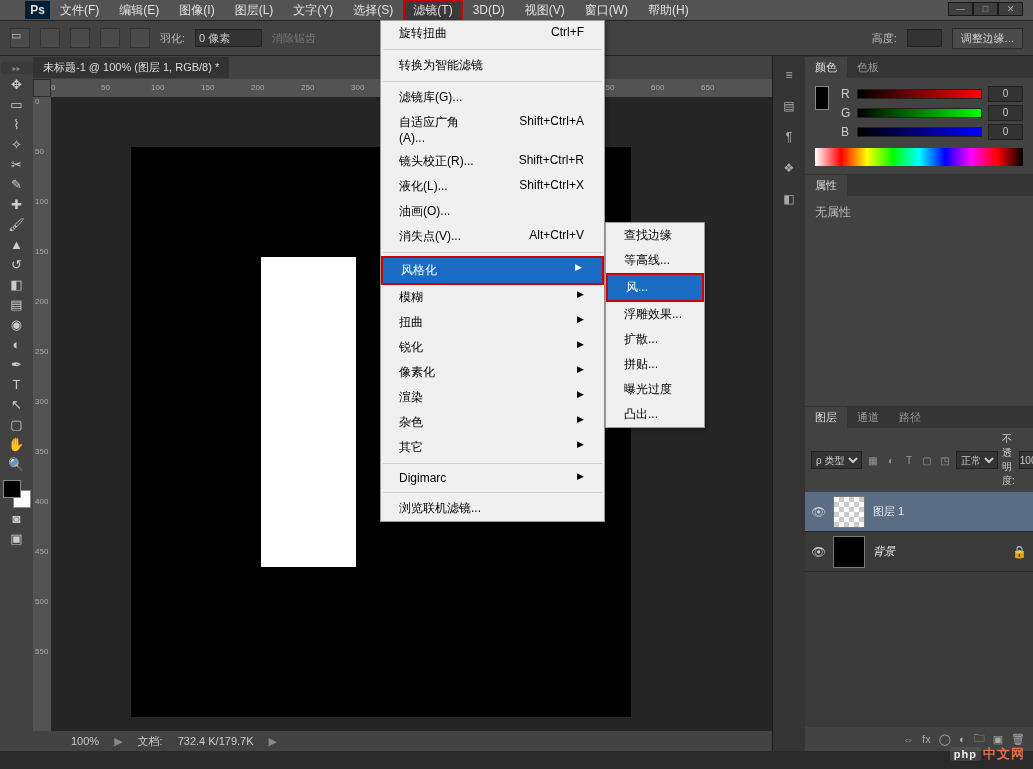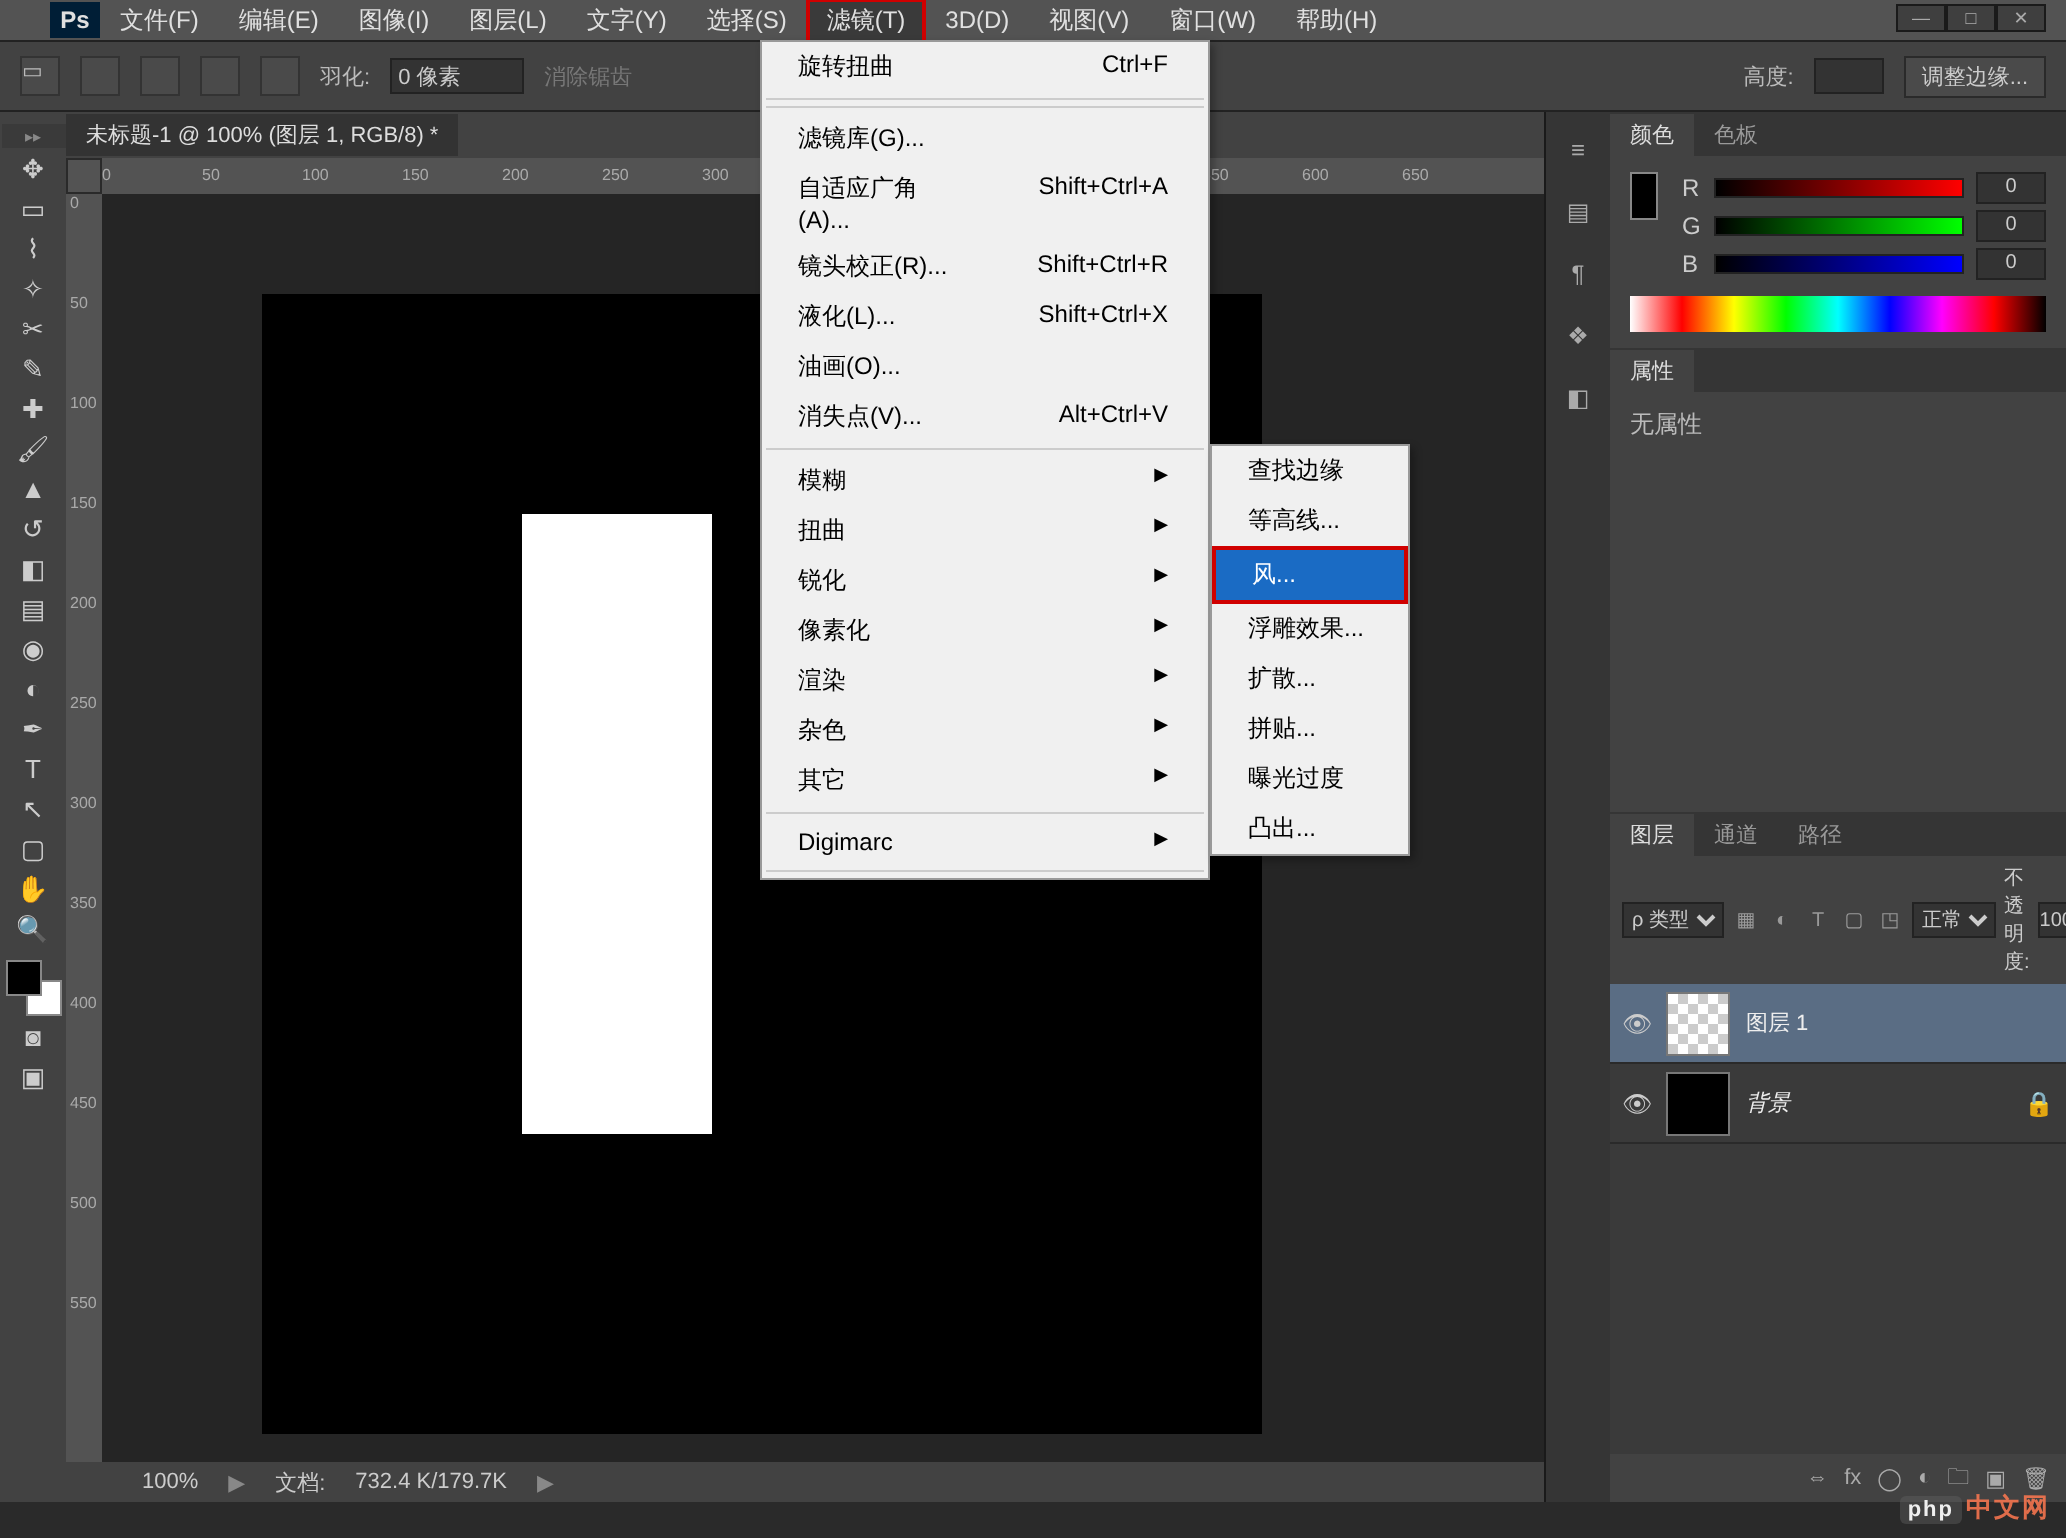--- a/index.html
+++ b/index.html
@@ -285,20 +285,23 @@
     </div>
   </div>
 </div>
 
 <div class="dropdown d1">
   <div class="dd-item">
       <span>旋转扭曲</span>
       <span>Ctrl+F</span>
     </div>
   <div class="dd-sep"></div>
+  <div class="dd-item">
+      <span>转换为智能滤镜</span>
+    </div>
   <div class="dd-sep"></div>
   <div class="dd-item">
       <span>滤镜库(G)...</span>
     </div>
   <div class="dd-item">
       <span>自适应广角(A)...</span>
       <span>Shift+Ctrl+A</span>
     </div>
   <div class="dd-item">
       <span>镜头校正(R)...</span>
@@ -309,20 +312,23 @@
       <span>Shift+Ctrl+X</span>
     </div>
   <div class="dd-item">
       <span>油画(O)...</span>
     </div>
   <div class="dd-item">
       <span>消失点(V)...</span>
       <span>Alt+Ctrl+V</span>
     </div>
   <div class="dd-sep"></div>
+  <div class="dd-item hl hl-border sub">
+      <span>风格化</span>
+    </div>
   <div class="dd-item sub">
       <span>模糊</span>
     </div>
   <div class="dd-item sub">
       <span>扭曲</span>
     </div>
   <div class="dd-item sub">
       <span>锐化</span>
     </div>
   <div class="dd-item sub">
@@ -335,20 +341,23 @@
       <span>杂色</span>
     </div>
   <div class="dd-item sub">
       <span>其它</span>
     </div>
   <div class="dd-sep"></div>
   <div class="dd-item sub">
       <span>Digimarc</span>
     </div>
   <div class="dd-sep"></div>
+  <div class="dd-item">
+      <span>浏览联机滤镜...</span>
+    </div>
 </div>
 
 <div class="dropdown d2">
   <div class="dd-item">
       <span>查找边缘</span>
     </div>
   <div class="dd-item">
       <span>等高线...</span>
     </div>
   <div class="dd-item hl hl-border">

